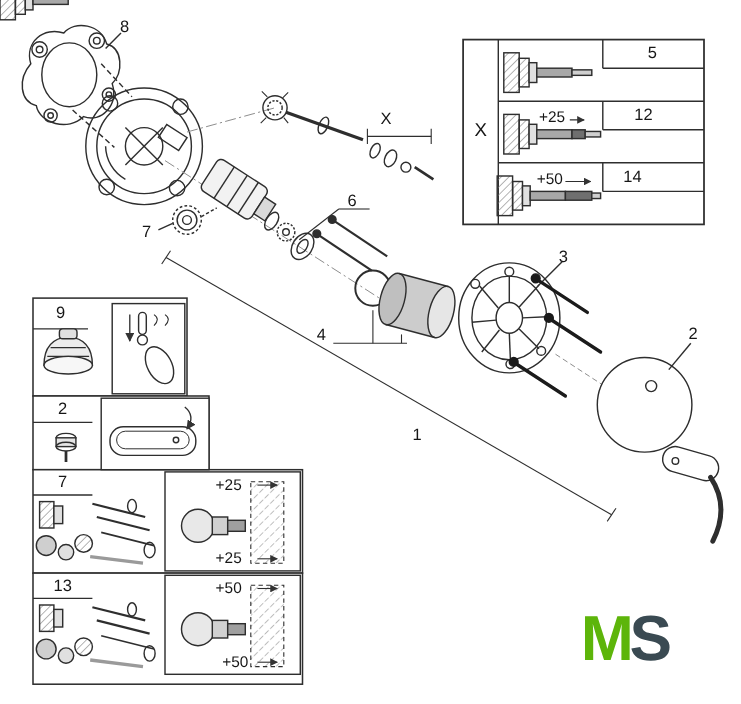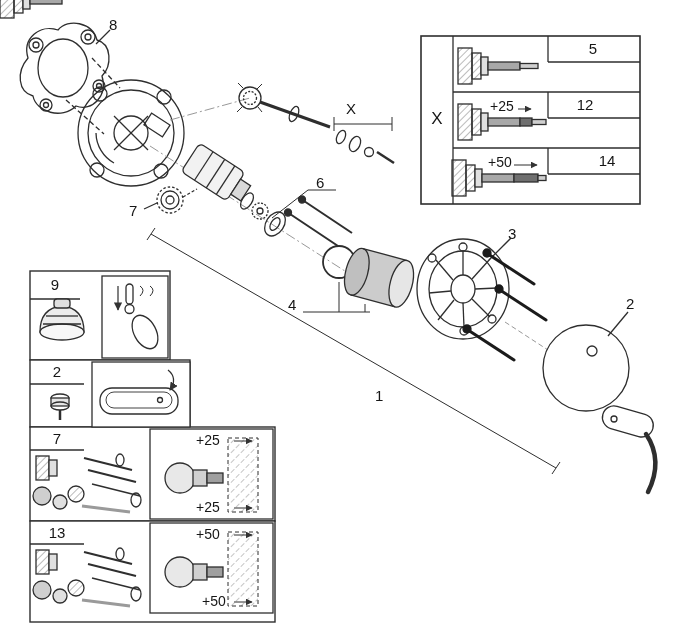--- a/index.html
+++ b/index.html
@@ -283,27 +283,30 @@
 <span class="co" style="left:316px;top:175px">6</span>
 <span class="co" style="left:346px;top:101px">X</span>
 <span class="co" style="left:288px;top:297px">4</span>
 <span class="co" style="left:508px;top:226px">3</span>
 <span class="co" style="left:626px;top:296px">2</span>
 <span class="co" style="left:375px;top:388px">1</span>
 
 <span class="co xbig center" style="left:421px;top:110px;width:32px">X</span>
 <span class="co center" style="left:548px;top:41px;width:90px">5</span>
 <span class="co center" style="left:548px;top:97px;width:74px">12</span>
-<span class="co center" style="left:561px;top:153px;width:92px">14</span>
+<span class="co center" style="left:529px;top:153px;width:92px">14</span>
 <span class="co small" style="left:490px;top:99px">+25</span>
 <span class="co small" style="left:488px;top:155px">+50</span>
 
 <span class="co center" style="left:30px;top:277px;width:50px">9</span>
 <span class="co center" style="left:30px;top:364px;width:54px">2</span>
 <span class="co center" style="left:30px;top:431px;width:54px">7</span>
 <span class="co center" style="left:30px;top:525px;width:54px">13</span>
 <span class="co small" style="left:196px;top:433px">+25</span>
 <span class="co small" style="left:196px;top:500px">+25</span>
 <span class="co small" style="left:196px;top:527px">+50</span>
 <span class="co small" style="left:202px;top:594px">+50</span>
 
-
+<div class="logo">
+  <span style="color: rgb(93, 181, 10);">M</span><span style="color: rgb(58, 74, 82);">S</span>
 </div>
 
+</div>
+
 </body></html>

